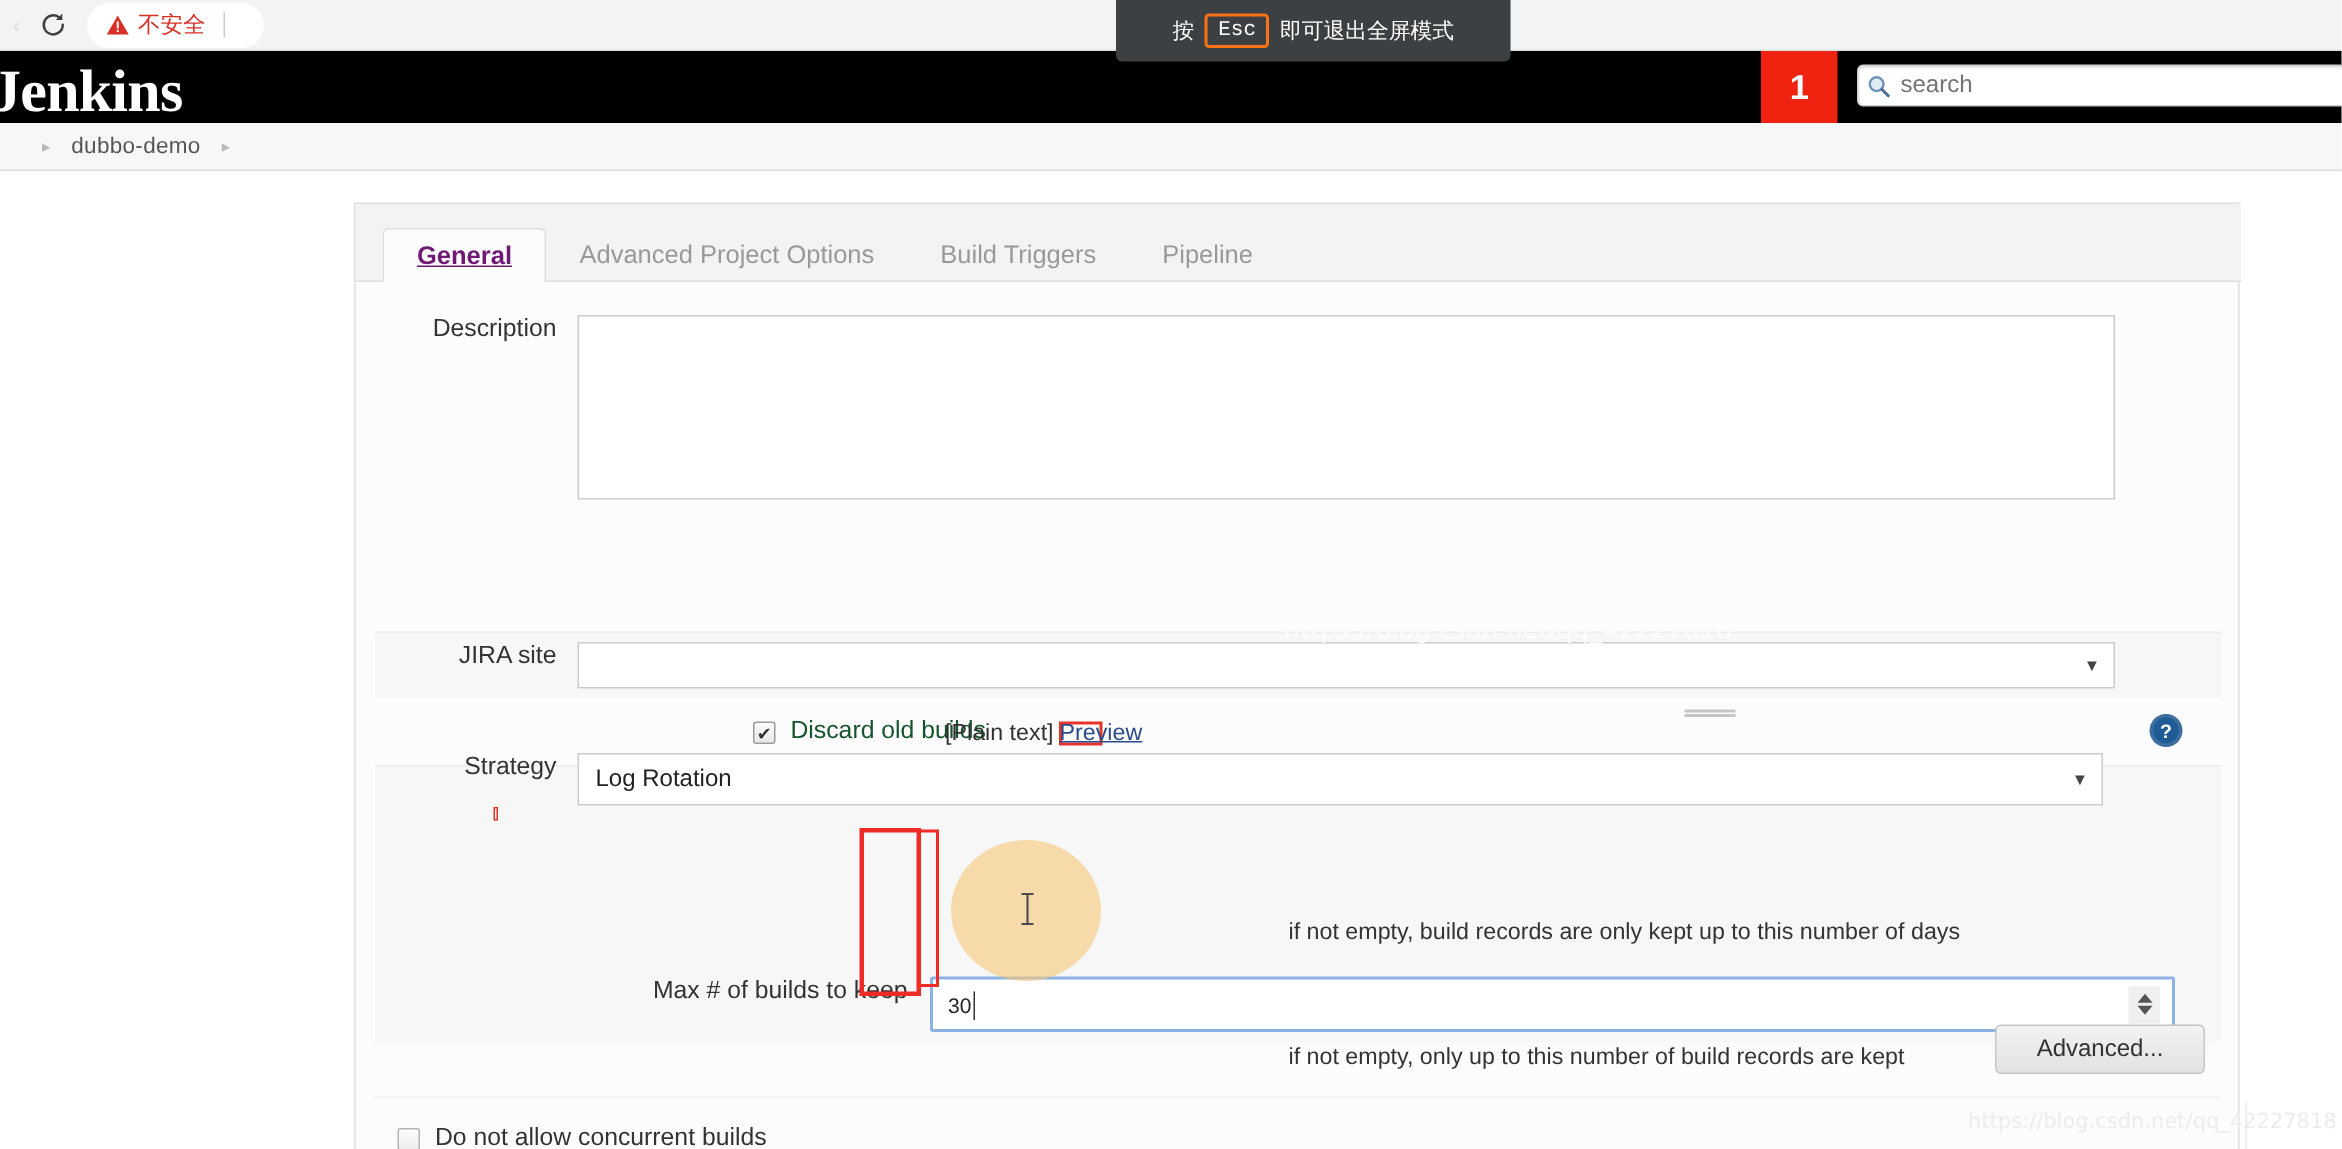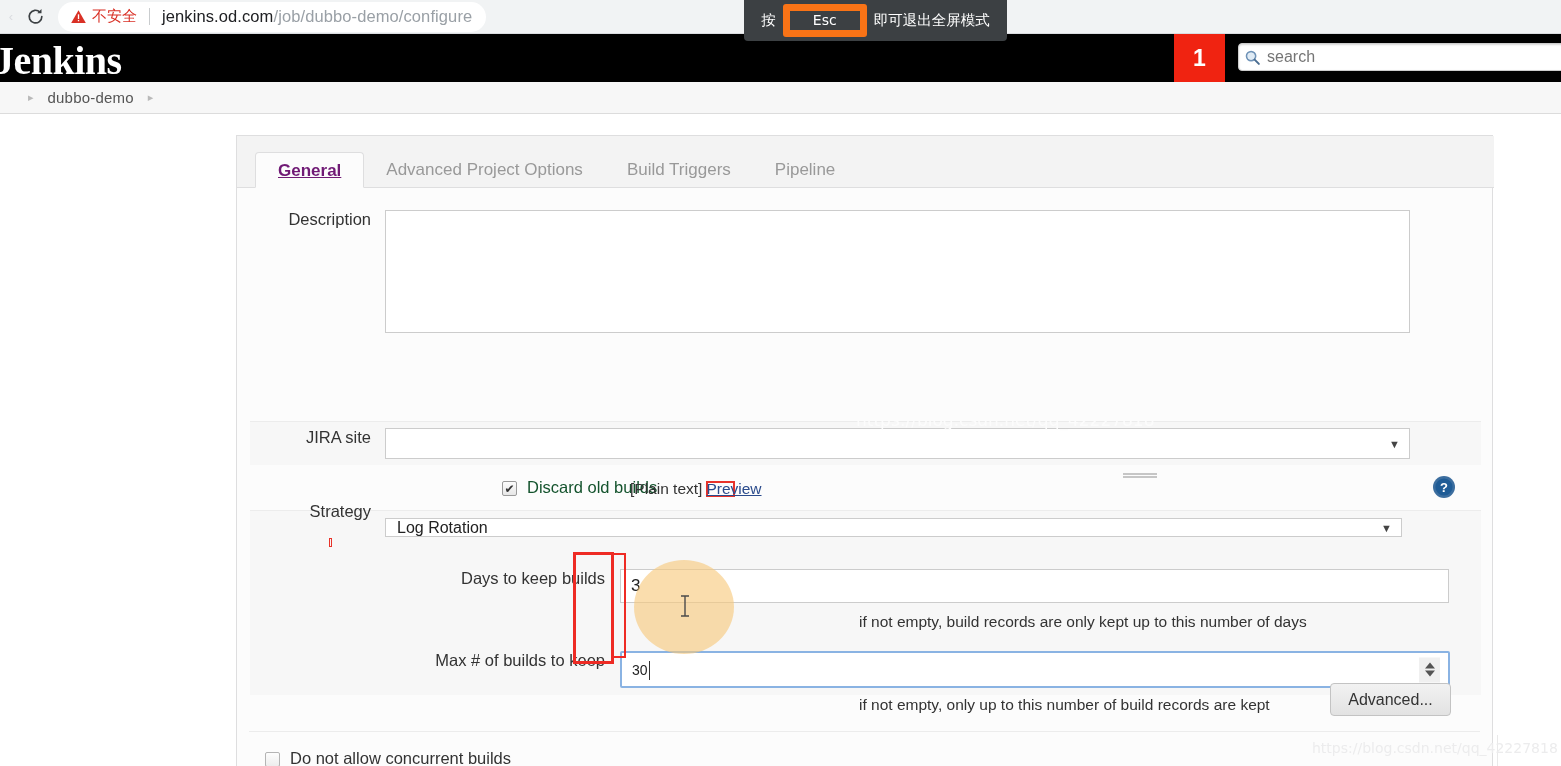--- a/index.html
+++ b/index.html
@@ -59,22 +59,22 @@
     position: absolute; left: 744px; top: 0;
     width: 263px; height: 41px;
     background: #3c4043;
     border-bottom-left-radius: 4px; border-bottom-right-radius: 4px;
     display: flex; align-items: center; justify-content: center;
     gap: 7px; color: #fff; font-size: 14.5px;
     font-family: "DejaVu Sans", sans-serif;
     z-index: 50;
   }
   #esc-key {
-    border: 7px solid #f97316; border-radius: 3px;
-    padding: 1px 23px 2px; font-size: 14px; line-height: 1.2;
+    border: 2px solid #f97316; border-radius: 3px;
+    padding: 1px 7px 2px; font-size: 14px; line-height: 1.2; font-family: Liberation Mono, monospace;
   }
 
   
   #jenkins-header {
     position: absolute; left: 0; top: 34px;
     width: 1561px; height: 48px;
     background: #000;
   }
   #jenkins-logo {
     position: absolute; left: -6px; top: 3px;
@@ -218,21 +218,21 @@
   #discard-annotation {
     position: absolute; left: 469px; top: 3px;
     width: 29px; height: 16px;
     border: 2px solid #e8332a;
   }
   #help-icon {
     position: absolute; left: 1195px; top: -3px;
   }
 
   #strategy-row { position: absolute; left: 0; top: 314px; width: 1257px; display: flex; }
-  #strategy-select { width: 1017px; height: 19px; margin-top: 16px; }
+  #strategy-select { width: 1017px; height: 35px; }
   #strategy-red-dot {
     position: absolute; left: 92px; top: 36px;
     width: 3px; height: 9px; border: 1px solid #e8332a;
   }
 
   .sub-row { position: absolute; width: 1257px; display: flex; }
   .sub-label {
     width: 383px; flex: 0 0 383px; text-align: right;
     padding-right: 15px; font-size: 16.5px; color: #333;
   }
@@ -297,21 +297,21 @@
     border: 3px solid #ee2b24; z-index: 25;
   }
   #annot-rect-thin {
     position: absolute; left: 612px; top: 553px;
     width: 14px; height: 105px;
     border: 2px solid #ee2b24; z-index: 25;
   }
 
   #advanced-button {
     position: absolute; left: 1330px; top: 683px;
-    width: 121px; height: 33px;
+    width: 140px; height: 33px;
     background: linear-gradient(#f2f2f2, #e2e2e2);
     border: 1px solid #c3c3c3; border-radius: 4px;
     display: flex; align-items: center; justify-content: center;
     font-size: 16px; color: #333; z-index: 10;
   }
 
   #band-bottom {
     position: absolute; left: 249px; top: 731px;
     width: 1231px; height: 35px;
     background: #fcfcfc;
@@ -353,21 +353,20 @@
   <div id="omnibox">
     <div id="not-secure-wrap">
       <svg id="warning-triangle" width="17" height="16" viewBox="0 0 24 24">
         <path d="M12 2 L23 21 L1 21 Z" fill="#d93025"></path>
         <rect x="11" y="8" width="2" height="7" fill="#fff"></rect>
         <rect x="11" y="16.4" width="2" height="2" fill="#fff"></rect>
       </svg>
       <span id="not-secure-text">不安全</span>
     </div>
     <div id="omnibox-divider"></div>
-    <div id="url-text"><span class="host">jenkins.od.com</span><span>/job/dubbo-demo/configure</span></div>
   </div>
 </div>
 
 <div id="fullscreen-toast">
   <span>按</span>
   <span id="esc-key">Esc</span>
   <span>即可退出全屏模式</span>
 </div>
 
 <div id="jenkins-header">
@@ -431,24 +430,20 @@
 
     <div id="strategy-row">
       <div class="label-cell">Strategy</div>
       <div class="select-box" id="strategy-select">
         <span>Log Rotation</span>
         <span class="select-arrow">▼</span>
       </div>
       <div id="strategy-red-dot"></div>
     </div>
 
-    <div class="sub-row" id="days-row">
-      <div class="sub-label">Days to keep builds</div>
-      <div class="sub-input" id="days-input">3</div>
-    </div>
     <div id="days-hint">if not empty, build records are only kept up to this number of days</div>
 
     <div class="sub-row" id="max-row">
       <div class="sub-label">Max # of builds to keep</div>
       <div class="sub-input" id="max-input">
         <span>30</span>
           <span id="max-caret"></span>
         <div id="max-spinner">
           <div class="spin-up"></div>
           <div class="spin-down"></div>

